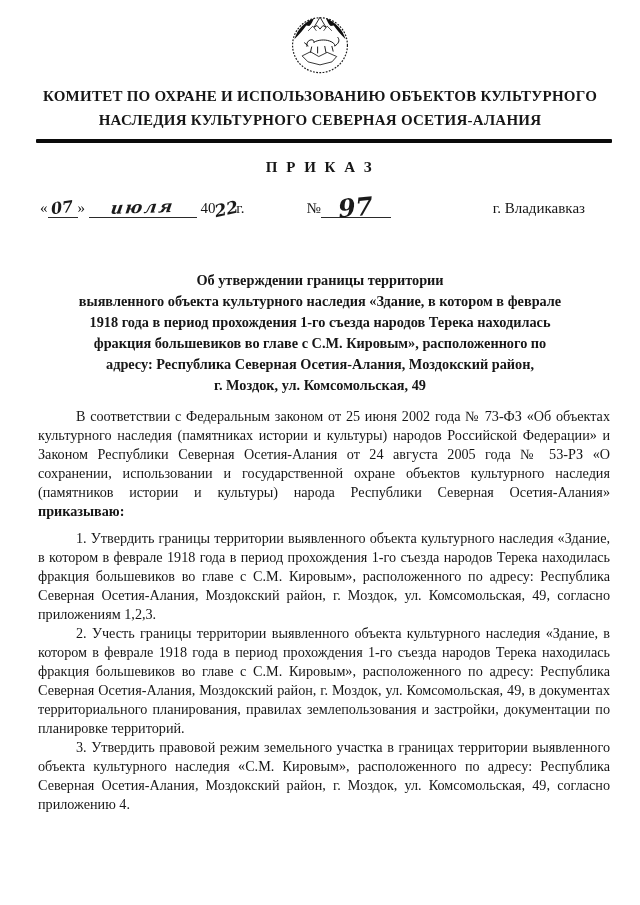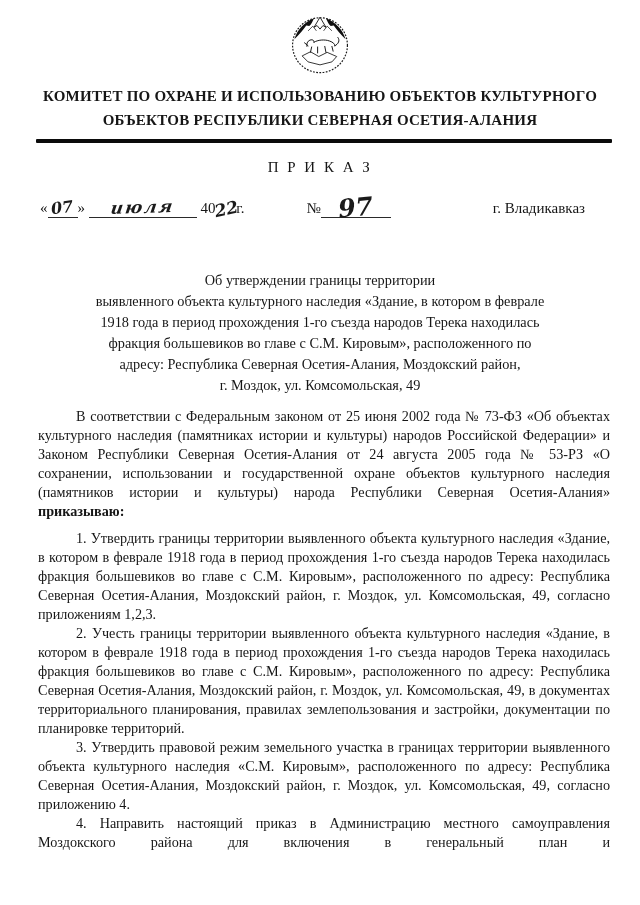--- a/index.html
+++ b/index.html
@@ -13,21 +13,21 @@
 
   
   .emblem-wrap { display:flex; justify-content:center; height:62px; }
 
   
   .org { margin-top:9px; text-align:center; font-weight:bold;
          font-size:15px; line-height:24px; letter-spacing:0.25px; }
 
   .rule { height:4px; background:#0b0b0b; margin:7px 28px 0 36px; border-radius:1px; }
 
-  .doc-kind { margin-top:16px; text-align:center; font-weight:normal;
+  .doc-kind { margin-top:16px; text-align:center; font-weight:bold;
               font-size:15px; letter-spacing:2.5px; }
 
   
   .dateline { display:flex; align-items:baseline; margin:20px 55px 0 40px;
               font-size:15px; justify-content:space-between; }
   .dl-date { white-space:nowrap; }
   .dl-num  { white-space:nowrap; margin-left:-40px; }
   .dl-city { white-space:nowrap;text-align:center; }
 
   .u { display:inline-block; border-bottom:1.3px solid #2a2a2a; text-align:center; vertical-align:baseline; }
@@ -35,21 +35,21 @@
   .u-month { width:108px; }
   .u-num   { width:70px; }
 
   .hw { font-family:"DejaVu Serif", serif; font-style:italic; font-weight:bold; color:#1b1b1b; }
   .hw-day   { display:inline-block; font-size:16px; transform:rotate(-7deg); }
   .hw-month { display:inline-block; font-size:17px; letter-spacing:2px; transform:skewX(-10deg) rotate(-2deg); }
   .hw-yy    { display:inline-block; font-size:17px; margin:0 -1px 0 -2px; transform:rotate(-12deg) translateY(2px); }
   .hw-num   { display:inline-block; font-size:25px; line-height:18px; transform:rotate(-5deg) translateY(3px); }
 
   
-  .doc-title { margin:52px 60px 0 60px; text-align:center; font-weight:normal;
+  .doc-title { margin:52px 60px 0 60px; text-align:center; font-weight:bold;
                font-size:14.3px; line-height:21px; white-space:pre-line; }
 
   
   .body-text { margin:11px 30px 9px 38px; font-size:14.2px; line-height:19px;
                text-align:justify; }
   .para { margin:0; text-indent:38px; }
   .para.first-item { margin-top:8px; }
   .para.truncated { text-align-last:justify; }
   b { font-weight:bold; }
 </style>
@@ -71,21 +71,21 @@
         <path d="M75 55 C81 52 84 46 80 41"></path>
         <path d="M30 55 L24 50"></path>
         <path d="M36 57 L34 66 M46 57 L46 67 M58 56 L60 66 M70 56 L72 64"></path>
       </g>
       <path d="M20 72 L34 65 L48 73 L62 66 L78 73 L70 82 L50 87 L30 82 Z" fill="none" stroke="#101010" stroke-width="1.4" stroke-linejoin="round"></path>
     </svg>
   </div>
 
   <div class="org">
     <div>КОМИТЕТ ПО ОХРАНЕ И ИСПОЛЬЗОВАНИЮ ОБЪЕКТОВ КУЛЬТУРНОГО</div>
-    <div>ОБЪЕКТОВ РЕСПУБЛИКИ СЕВЕРНАЯ ОСЕТИЯ-АЛАНИЯ</div>
+    <div>НАСЛЕДИЯ КУЛЬТУРНОГО СЕВЕРНАЯ ОСЕТИЯ-АЛАНИЯ</div>
   </div>
 
   <div class="rule"></div>
 
   <div class="doc-kind">П Р И К А З</div>
 
   <div class="dateline">
     <span class="dl-date">
       <span>«</span><span class="u u-day"><span class="hw hw-day">07</span></span><span>»</span>
       <span class="u u-month"><span class="hw hw-month">июля</span></span>
@@ -102,16 +102,15 @@
 1918 года в период прохождения 1-го съезда народов Терека находилась
 фракция большевиков во главе с С.М. Кировым», расположенного по
 адресу: Республика Северная Осетия-Алания, Моздокский район,
 г. Моздок, ул. Комсомольская, 49</div>
 
   <div class="body-text">
     <p class="para"><span>В соответствии с Федеральным законом от 25 июня 2002 года № 73-ФЗ «Об объектах культурного наследия (памятниках истории и культуры) народов Российской Федерации» и Законом Республики Северная Осетия-Алания от 24 августа 2005 года № 53-РЗ «О сохранении, использовании и государственной охране объектов культурного наследия (памятников истории и культуры) народа Республики Северная Осетия-Алания» </span><b>приказываю:</b></p>
     <p class="para first-item">1. Утвердить границы территории выявленного объекта культурного наследия «Здание, в котором в феврале 1918 года в период прохождения 1-го съезда народов Терека находилась фракция большевиков во главе с С.М. Кировым», расположенного по адресу: Республика Северная Осетия-Алания, Моздокский район, г. Моздок, ул. Комсомольская, 49, согласно приложениям 1,2,3.</p>
     <p class="para">2. Учесть границы территории выявленного объекта культурного наследия «Здание, в котором в феврале 1918 года в период прохождения 1-го съезда народов Терека находилась фракция большевиков во главе с С.М. Кировым», расположенного по адресу: Республика Северная Осетия-Алания, Моздокский район, г. Моздок, ул. Комсомольская, 49, в документах территориального планирования, правилах землепользования и застройки, документации по планировке территорий.</p>
     <p class="para">3. Утвердить правовой режим земельного участка в границах территории выявленного объекта культурного наследия «С.М. Кировым», расположенного по адресу: Республика Северная Осетия-Алания, Моздокский район, г. Моздок, ул. Комсомольская, 49, согласно приложению 4.</p>
-    <p class="para truncated">4. Направить настоящий приказ в Администрацию местного самоуправления Моздокского района для включения в генеральный план и</p>
   </div>
 
 </div>
 
 </body></html>

